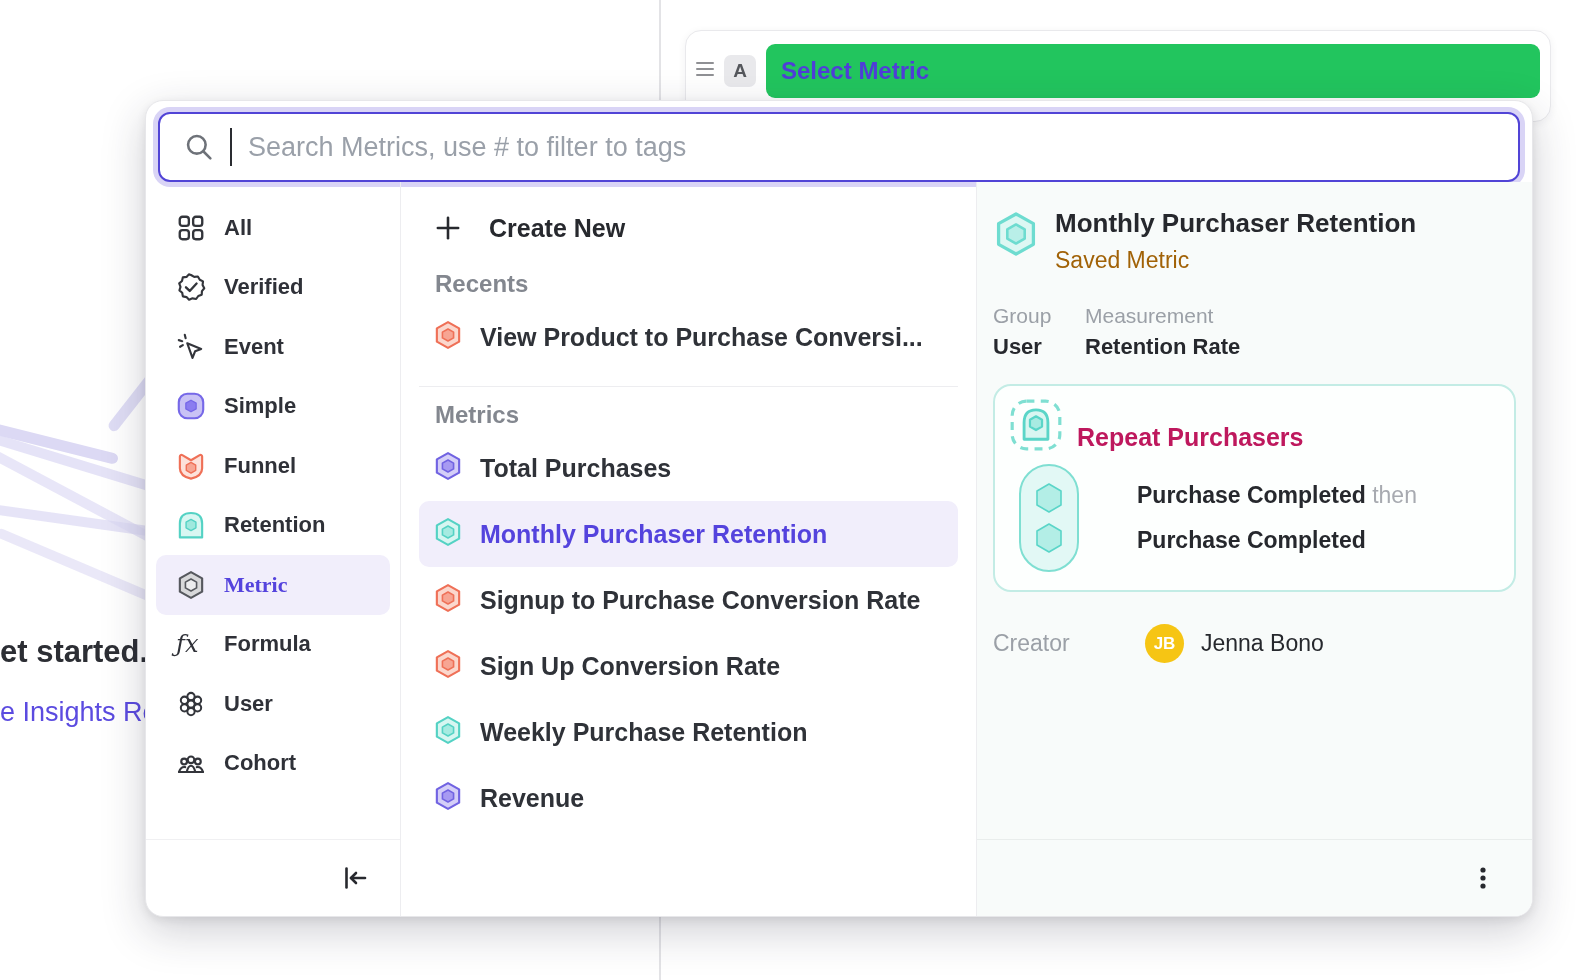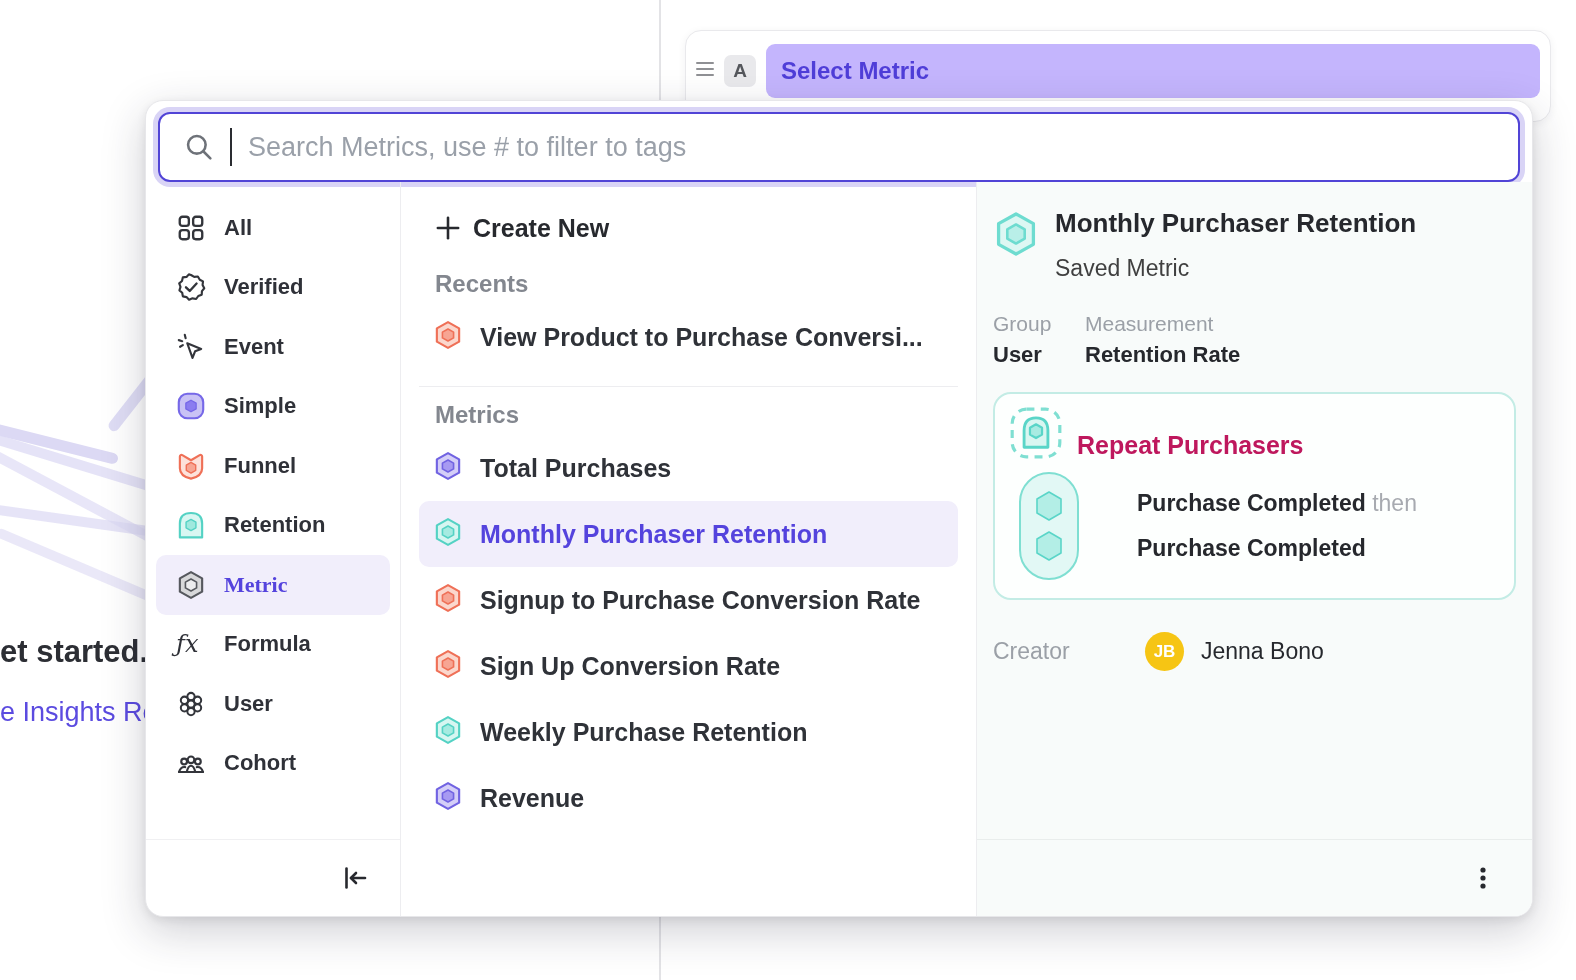--- a/index.html
+++ b/index.html
@@ -15,21 +15,21 @@
   .bg-link { position:absolute; left:0px; top:697px; font-size:27px; font-weight:500; color:#5b4be0; white-space:nowrap; }
 
   
   .query-card { position:absolute; left:685px; top:30px; width:866px; height:92px;
     background:#fff; border:1px solid #e9e9ec; border-radius:16px;
     box-shadow:0 2px 8px rgba(30,30,50,.06); display:flex; align-items:flex-start; padding:13px 10px 0 10px; gap:10px; }
   .drag-handle { width:18px; margin-top:18px; display:flex; flex-direction:column; gap:4px; }
   .drag-handle i { display:block; height:2px; background:#8f9094; border-radius:2px; }
   .series-badge { width:32px; height:32px; margin-top:11px; background:#e9e9ec; border-radius:7px;
     display:flex; align-items:center; justify-content:center; font-size:19px; font-weight:700; color:#55575c; }
-  .select-metric-pill { flex:1; height:54px; background:#c4b5fd; border-radius:9px;
+  .select-metric-pill { flex:1; height:54px; background:#22c55e; border-radius:9px;
     display:flex; align-items:center; padding-left:15px; font-size:24px; font-weight:600; color:#4f3ed8; }
 
   
   .modal { position:absolute; left:145px; top:100px; width:1388px; height:817px;
     background:#fff; border:1px solid #e7e7ea; border-radius:18px;
     box-shadow:0 14px 44px rgba(35,35,60,.22), 0 3px 10px rgba(0,0,0,.08);
     display:flex; flex-direction:column; overflow:hidden; }
 
   .search-wrap { margin:11px 12px 0 12px; }
   .search-box { height:70px; border:2.5px solid #5144d6; border-radius:12px; background:#fff;
@@ -49,36 +49,36 @@
   .side-item .side-label { font-size:22px; font-weight:600; color:#2f3138; }
   .side-item.selected { background:#f1eefb;font-family:Liberation Serif, serif; }
   .side-item.selected .side-label { color:#5443dd; }
   .fx { font-family:"DejaVu Serif", serif; font-style:italic; font-size:24px; color:#2f3138; }
   .side-spacer { flex:1; }
   .side-footer { border-top:1px solid #f0f0f2; height:77px; display:flex; align-items:center; justify-content:flex-end; padding-right:28px; }
   .icon-btn { width:34px; height:34px; display:flex; align-items:center; justify-content:center; cursor:pointer; border-radius:6px; }
 
   
   .col-list { flex:1; border-right:1px solid #ededf0; padding:18px 18px 0 18px; overflow:hidden; }
-  .create-new { height:56px; display:flex; align-items:center; gap:10px; padding-left:14px; cursor:pointer; border-radius:10px; }
+  .create-new { height:56px; display:flex; align-items:center; gap:26px; padding-left:14px; cursor:pointer; border-radius:10px; }
   .create-new .cn-label { font-size:25px; font-weight:600; color:#27292e; }
   .section-title { margin:14px 0 6px 16px; font-size:24px; font-weight:700; color:#83878f; }
   .metric-item { height:66px; display:flex; align-items:center; gap:17px; padding-left:14px; border-radius:10px; cursor:pointer; }
   .metric-item .metric-label { font-size:25px; font-weight:600; color:#2f3238; white-space:nowrap; overflow:hidden; }
   .metric-item.selected { background:#f1eefb; }
   .metric-item.selected .metric-label { color:#5443dd; }
   .list-divider { height:1px; background:#ededf0; margin:16px 0 10px 0; }
 
   
   .col-detail { width:555px; background:#f8fbfa; display:flex; flex-direction:column; }
   .detail-content { flex:1; padding:26px 16px 0 16px; }
   .detail-head { display:flex; gap:16px; }
   .detail-head .d-icon { width:46px; padding-top:2px; }
   .d-title { font-size:26px; font-weight:700; color:#26282d; }
-  .d-sub { margin-top:16px; font-size:23px; color:#404040; }
+  .d-sub { margin-top:8px; font-size:23px; color:#a16207; }
   .meta-row { display:flex; gap:26px; margin-top:30px; }
   .meta-col .meta-label { font-size:21px; font-weight:500; color:#9ba0a7; }
   .meta-col .meta-value { margin-top:6px; font-size:22px; font-weight:700; color:#26282d; }
   .meta-col.group { min-width:66px; }
 
   .def-card { margin-top:24px; border:2px solid #c3ece5; border-radius:18px; background:#fdfffe; padding:12px 14px 16px 14px; }
   .def-head { display:flex; align-items:center; gap:14px; }
   .def-title { font-size:25px; font-weight:700; color:#be185d;margin-top:24px; }
   .def-body { display:flex; gap:20px; margin-top:10px; padding-left:8px; }
   .def-lines { display:flex; flex-direction:column; justify-content:center; gap:18px;margin-left:36px; }

